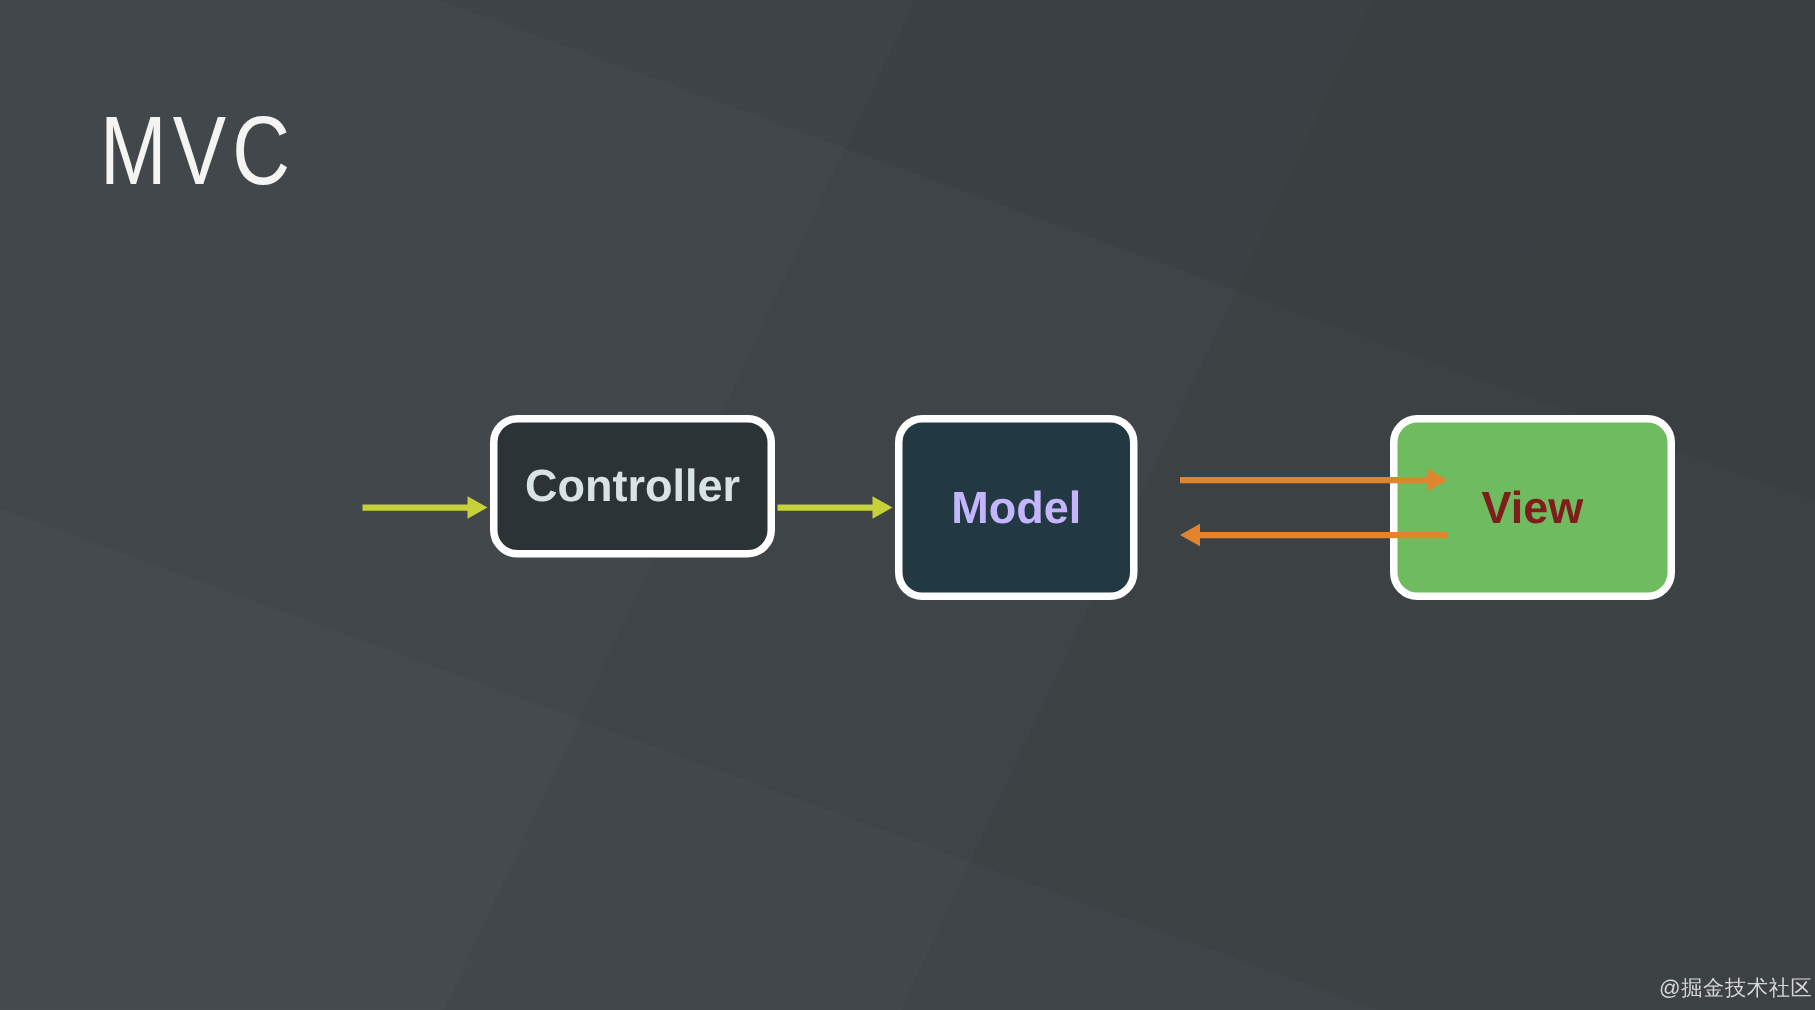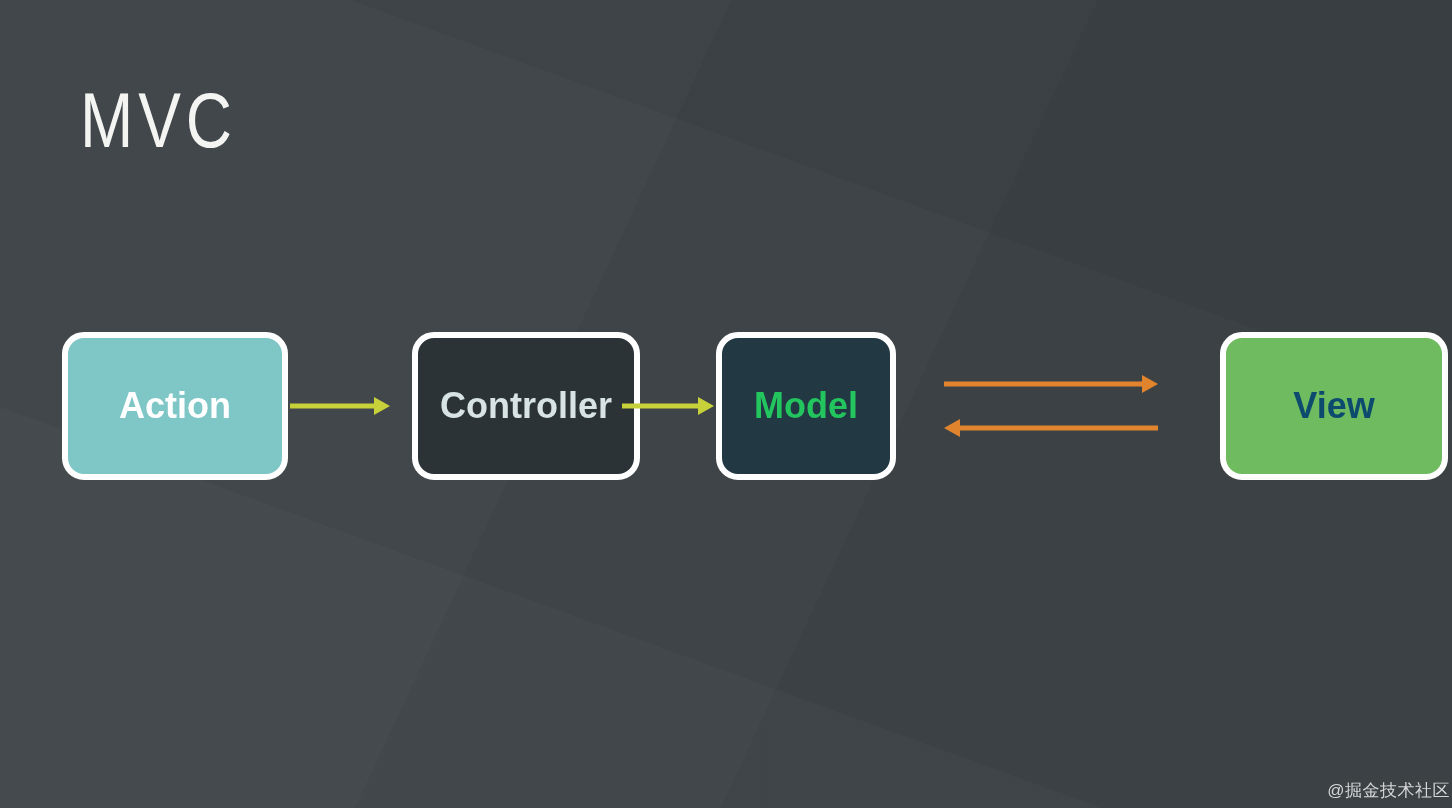--- a/index.html
+++ b/index.html
@@ -77,30 +77,27 @@
   }
 </style>
 </head>
 <body>
 
 <div class="bg-overlay"></div>
 
 <div class="title">MVC</div>
 
 <div class="stage" id="stage">
-    <div class="node action" style="left: 62px; top: 332px; width: 226px; height: 148px; background: rgb(127, 198, 199); color: rgb(255, 255, 255);">
-      <span>Action</span>
-    </div>
-    <div class="node controller" style="left: 412px; top: 332px; width: 228px; height: 148px; background: rgb(43, 51, 54); color: rgb(216, 227, 227);">
+    <div class="node controller" style="left: 392px; top: 332px; width: 228px; height: 114px; background: rgb(43, 51, 54); color: rgb(216, 227, 227);">
       <span>Controller</span>
     </div>
-    <div class="node model" style="left: 716px; top: 332px; width: 180px; height: 148px; background: rgb(34, 56, 66); color: #22c55e;">
+    <div class="node model" style="left: 716px; top: 332px; width: 194px; height: 148px; background: rgb(34, 56, 66); color: #c4b5fd;">
       <span>Model</span>
     </div>
-    <div class="node view" style="left: 1220px; top: 332px; width: 228px; height: 148px; background: rgb(111, 187, 95); color: #0c4a6e;">
+    <div class="node view" style="left: 1112px; top: 332px; width: 228px; height: 148px; background: rgb(111, 187, 95); color: #7f1d1d;">
       <span>View</span>
     </div>
     <svg class="arrow" width="1452" height="808" style="left: 0px; top: 0px;">
       <line x1="290" y1="406" x2="380.4" y2="406" stroke="#c7d13a" stroke-width="5"></line>
       <polygon points="390,406 374,397 374,415" fill="#c7d13a"></polygon>
     </svg>
     <svg class="arrow" width="1452" height="808" style="left: 0px; top: 0px;">
       <line x1="622" y1="406" x2="704.4" y2="406" stroke="#c7d13a" stroke-width="5"></line>
       <polygon points="714,406 698,397 698,415" fill="#c7d13a"></polygon>
     </svg>

